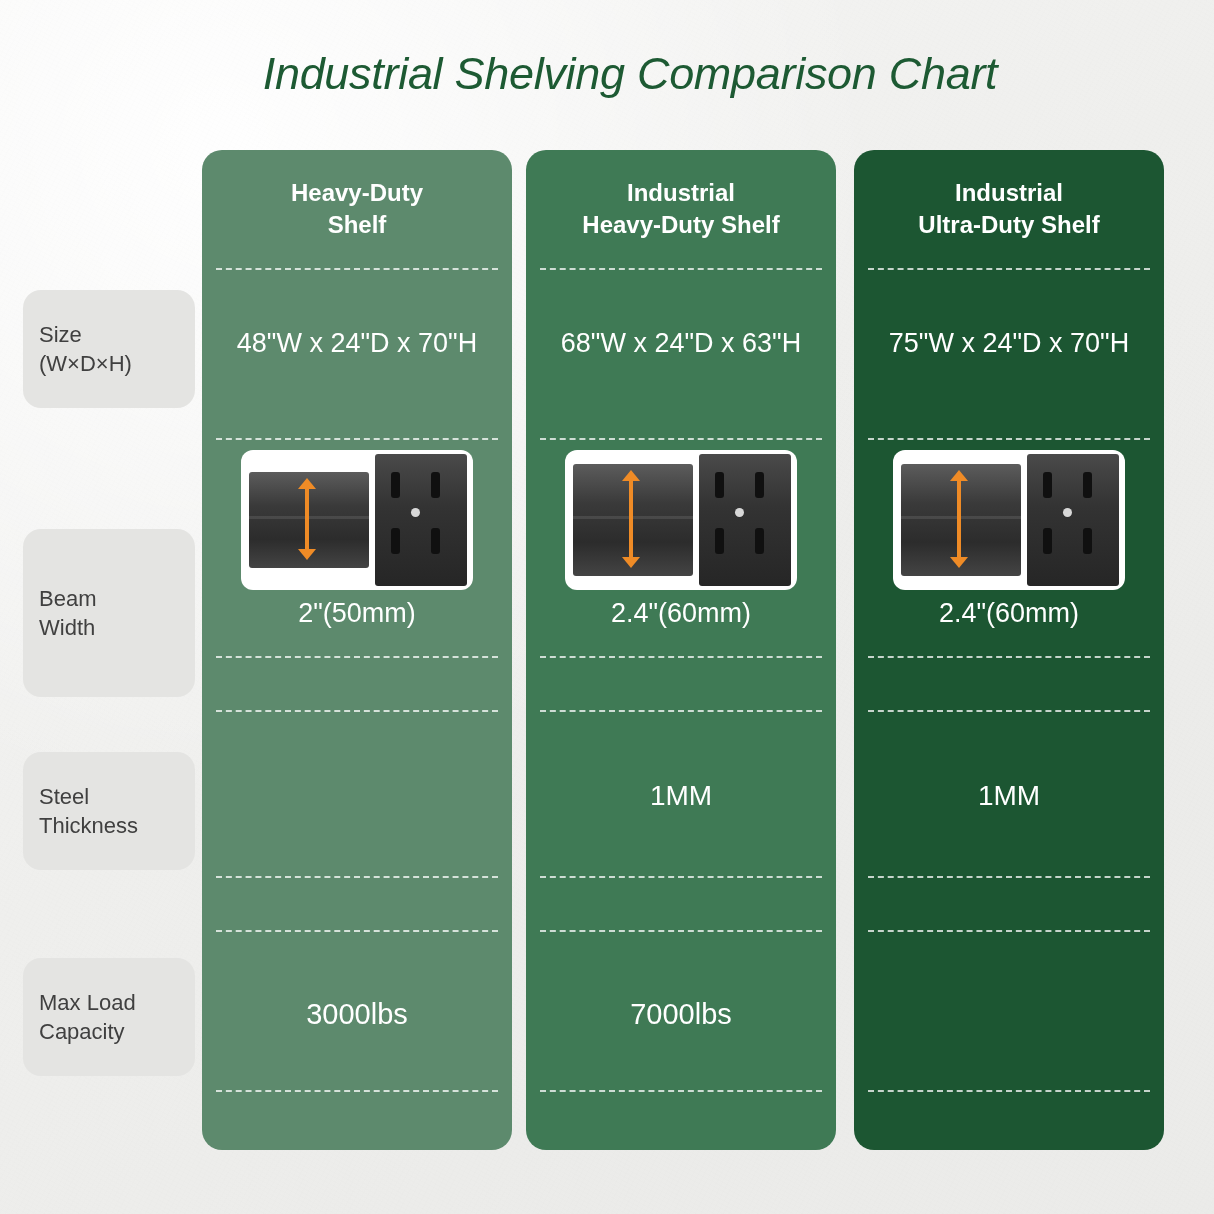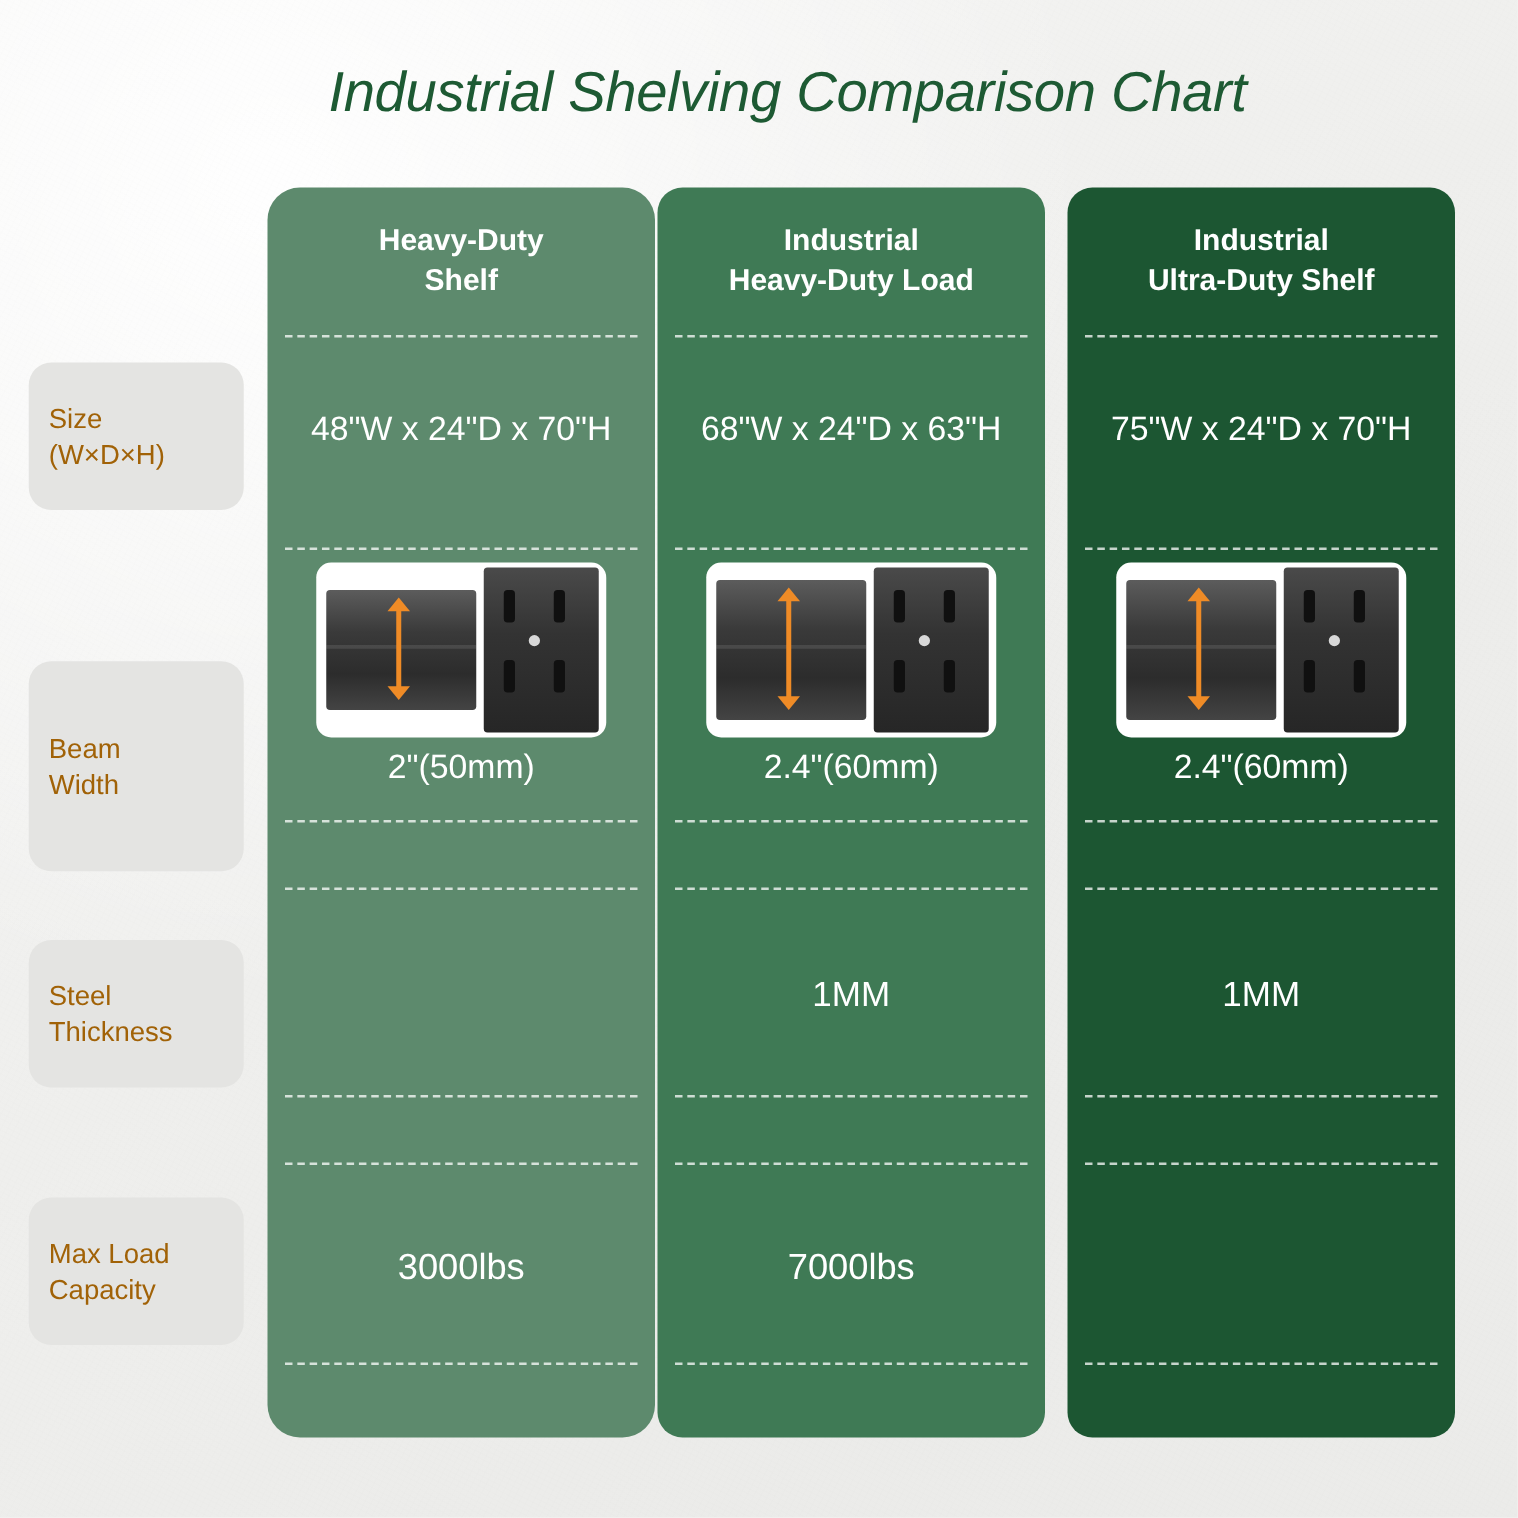--- a/index.html
+++ b/index.html
@@ -53,21 +53,21 @@
     top: 150px;
     width: 180px;
     height: 1000px;
   }
   .row-label {
     position: absolute;
     left: 0;
     width: 172px;
     background: #e4e4e2;
     border-radius: 18px;
-    color: #a16207;
+    color: #404040;
     font-size: 22px;
     line-height: 29px;
     display: flex;
     align-items: center;
     padding-left: 16px;
     box-sizing: border-box;
   }
   .rl-size      { top: 140px;  height: 118px; }
   .rl-beam      { top: 350px;  height: 168px; margin-top: 29px; }
   .rl-steel     { top: 602px;  height: 118px; align-items: center; }
@@ -83,21 +83,21 @@
   }
   .col {
     position: absolute;
     top: 0;
     width: 310px;
     height: 1000px;
     border-radius: 20px;
     color: #ffffff;
     box-sizing: border-box;
   }
-  .col-0 { left: 16px;   background: #5d8a6d; border-radius: 26px; }
+  .col-0 { left: 4px;   background: #5d8a6d; }
   .col-1 { left: 328px; background: #3f7a55; }
   .col-2 { left: 656px; background: #1c5632; }
 
   .col-head {
     position: absolute;
     top: 0;
     left: 0;
     width: 100%;
     height: 118px;
     display: flex;
@@ -288,21 +288,21 @@
       <div class="divider d5"></div>
       <div class="divider d6"></div>
       <div class="cell cell-load">3000lbs</div>
       <div class="divider d7"></div>
     </div>
 
     <div class="col col-1">
       <div class="col-head">
         <div>
           <div>Industrial</div>
-          <div>Heavy-Duty Load</div>
+          <div>Heavy-Duty Shelf</div>
         </div>
       </div>
       <div class="divider d1"></div>
       <div class="cell cell-size">68"W x 24"D x 63"H</div>
       <div class="divider d2"></div>
 
       <div class="beam-block">
         <div class="beam-img">
           <div class="beam-left" style="top:14px; height:112px;"></div>
           <div class="beam-right">

